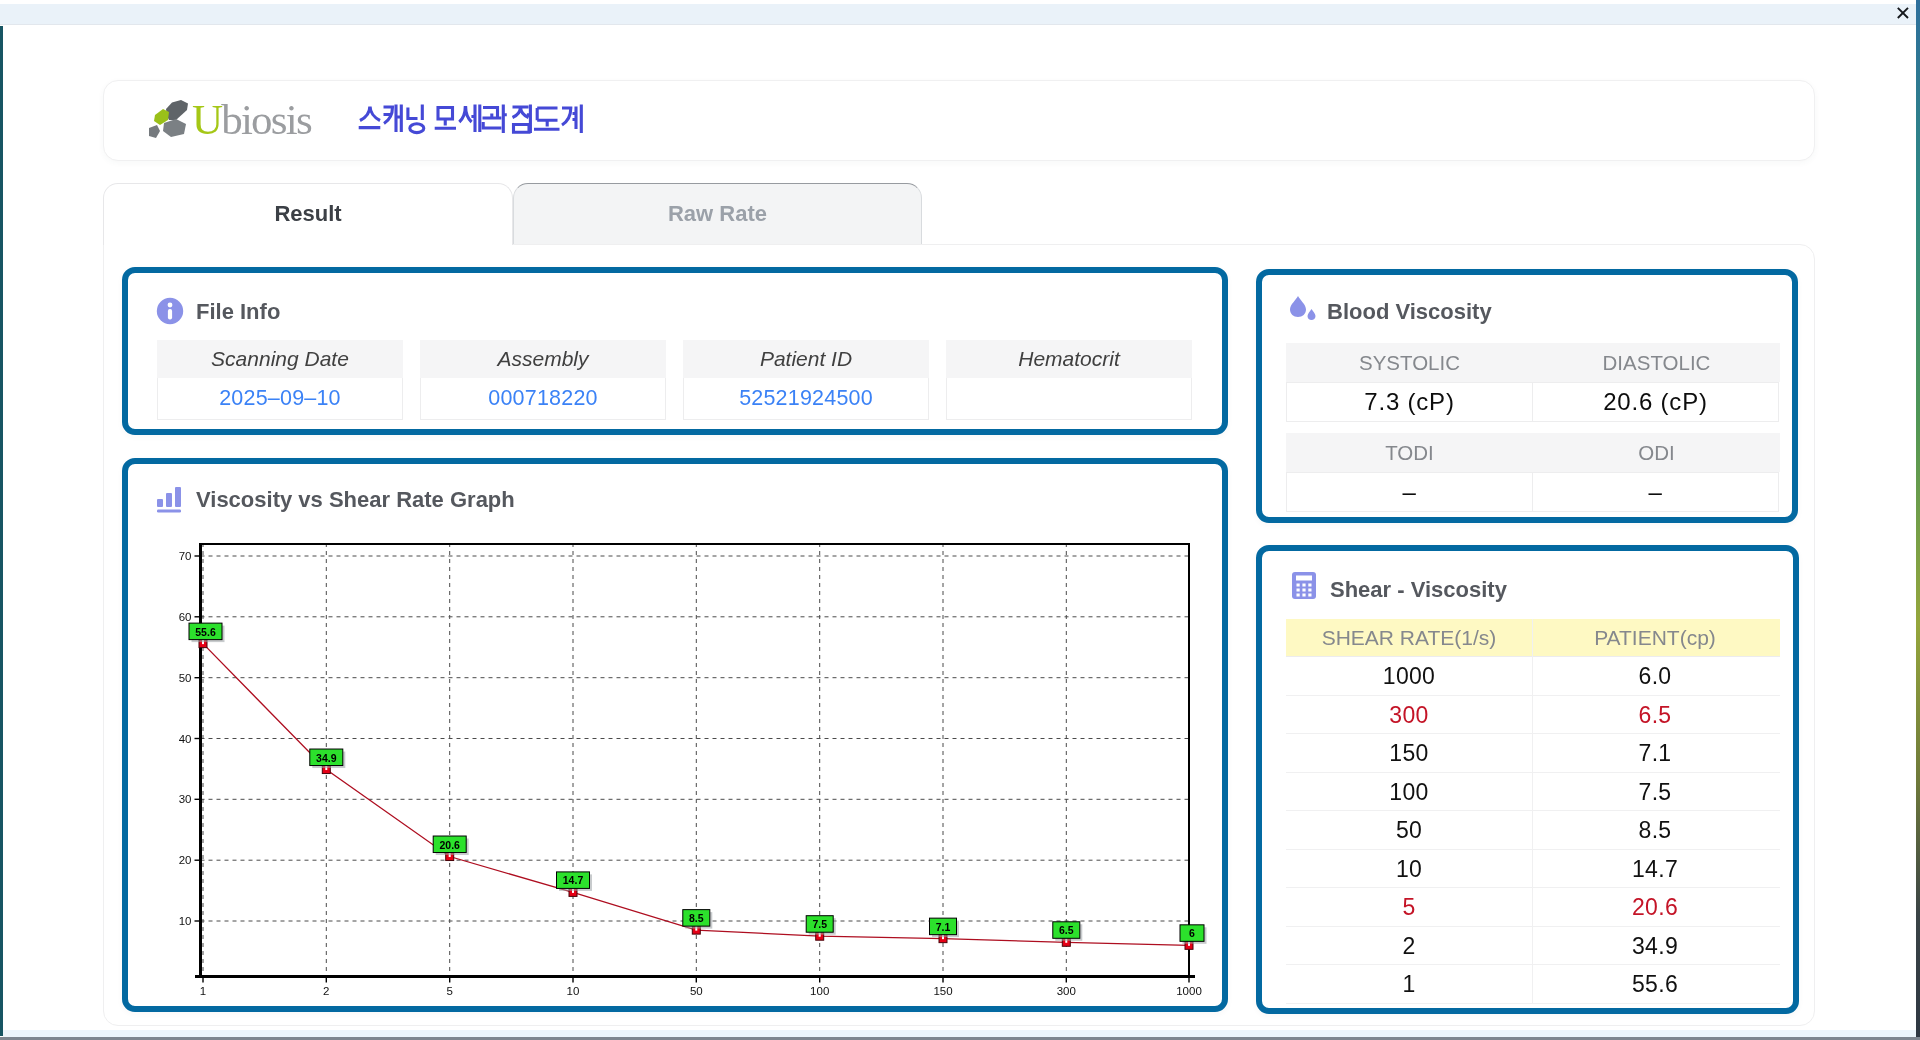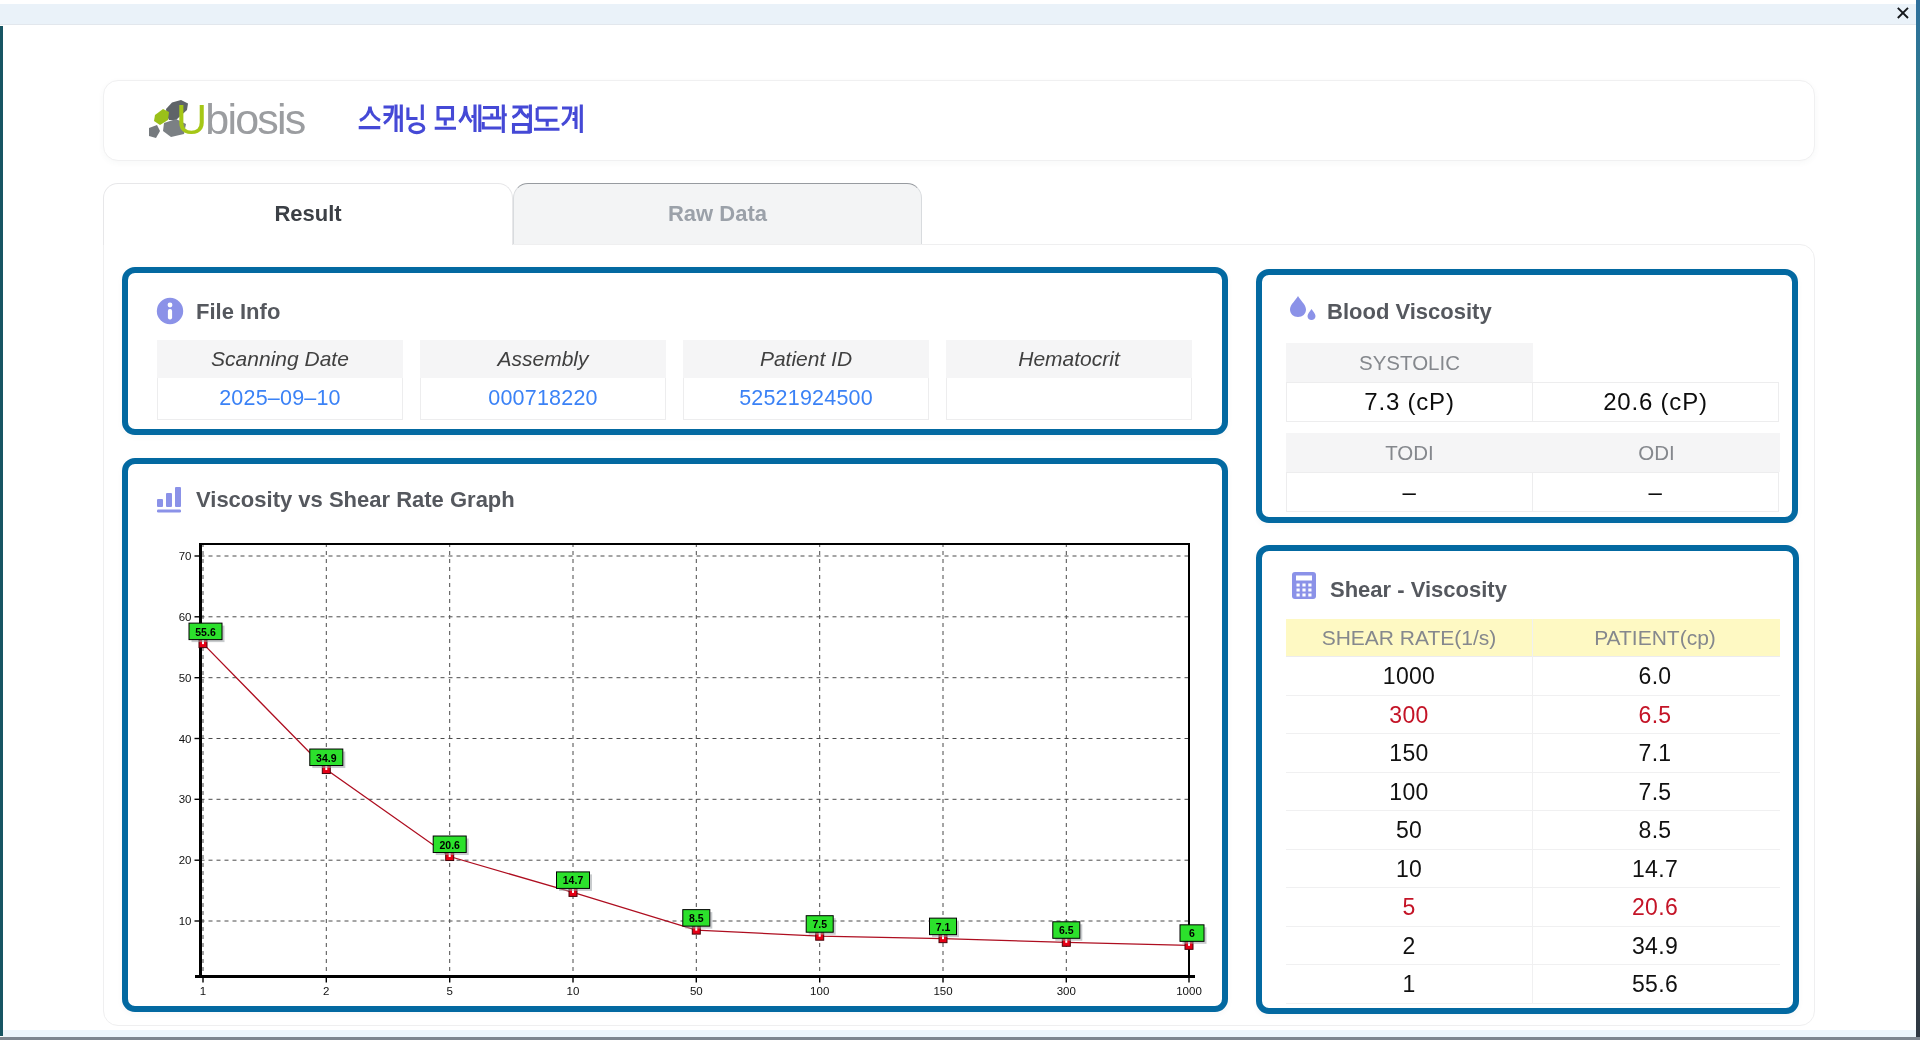--- a/index.html
+++ b/index.html
@@ -13,21 +13,21 @@
     border-bottom:1px solid #e2e7ed; }
   #leftedge { left:0; top:26px; width:3px; height:1010px; background:#175563; }
   #rightedge { left:1916px; top:0; width:4px; height:1040px;
     background:linear-gradient(180deg,#2e6f9c 0%,#2f8a80 20%,#4f9655 40%,#95a63c 60%,#6f7a3a 75%,#3a4346 88%,#2e3742 100%); }
   #botpale { left:3px; top:1030px; width:1913px; height:7px; background:#ecf5fc; }
   #botbar { left:0; top:1037px; width:1920px; height:3px; background:#7e8690; }
 
   
   #hdr { left:103px; top:80px; width:1712px; height:81px; background:#fff;
     border:1px solid #f0f0f1; border-radius:15px; box-shadow:0 2px 6px rgba(60,64,67,.04); }
-  #ubtext { left:176px; top:95px; font-size:43px; color:#9b9da0; letter-spacing:-1.8px; }
+  #ubtext { left:192px; top:95px; font-size:43px; color:#9b9da0; letter-spacing:-1.8px;font-family:Liberation Serif, serif; }
   #ubtext .u { color:#a5c716; }
 
   
   .tab { top:183px; height:62px; border-radius:15px 15px 0 0; text-align:center;
     font-weight:bold; font-size:22px; line-height:60px; }
   #tabResult { left:103px; width:410px; background:#fff; border:1px solid #e7e7e9;
     border-bottom:none; color:#3c4046; z-index:3; }
   #tabRaw { left:513px; width:409px; height:61px; background:#f3f4f5;
     border-top:1.5px solid #979ba0; border-right:1px solid #d8dbde; border-left:1px solid #d8dbde;
     color:#9ba1a9; z-index:1; }
@@ -124,21 +124,21 @@
     <g transform="translate(178,0)">
       <path d="M1.2 4 L21.5 4 M1.2 4 L1.2 16.2 M1.2 16.2 L21.5 16.2 M11.2 16.2 L11.2 22.5 M-2 25.3 L23.5 25.3"></path>
     </g>
 
     <g transform="translate(203,0)">
       <path d="M1 4 L9.8 4 C9.8 11 6.5 17.5 1 21 M11.5 9.5 L15 9.5 M11.5 15.5 L15 15.5 M15 2.5 L15 25 M20.3 0.5 L20.3 29"></path>
     </g>
   </g>
 </svg>
 
-<div class="abs tab" id="tabRaw">Raw Data</div>
+<div class="abs tab" id="tabRaw">Raw Rate</div>
 <div class="abs tab" id="tabResult">Result</div>
 <div class="abs" id="panel"></div>
 <div class="abs" id="tabmask"></div>
 
 <div class="card" id="cardFile">
   <svg class="abs" style="left:28px;top:24px" width="28" height="28" viewBox="0 0 28 28">
     <circle cx="14" cy="14" r="13.2" fill="#8b92e8"></circle>
     <circle cx="14" cy="8" r="2.4" fill="#fff"></circle>
     <rect x="11.9" y="12" width="4.2" height="10.5" rx="2" fill="#fff"></rect>
   </svg>
@@ -272,20 +272,21 @@
     </svg>
 </div>
 
 <div class="card" id="cardBlood">
   <svg class="abs" style="left:25px;top:19px" width="34" height="32" viewBox="0 0 34 32">
     <path d="M11 2 C13 6 19 10.5 19 15.5 C19 20 15.5 23 11 23 C6.5 23 3 20 3 15.5 C3 10.5 9 6 11 2 Z" fill="#8b92e8"></path>
     <path d="M24.5 15 C25.5 17 28.5 19.5 28.5 22 C28.5 24.4 26.7 26 24.5 26 C22.3 26 20.5 24.4 20.5 22 C20.5 19.5 23.5 17 24.5 15 Z" fill="#8b92e8"></path>
   </svg>
   <div class="ctitle" style="left:65px;top:24px">Blood Viscosity</div>
   <div class="bhead" style="left:24px;top:68px">SYSTOLIC</div>
+  <div class="bhead" style="left:271px;top:68px">DIASTOLIC</div>
   <div class="bval" style="left:24px;top:107px">7.3 (cP)</div>
   <div class="bval" style="left:270px;top:107px">20.6 (cP)</div>
   <div class="bhead" style="left:24px;top:158px">TODI</div>
   <div class="bhead" style="left:271px;top:158px">ODI</div>
   <div class="bval" style="left:24px;top:197px">–</div>
   <div class="bval" style="left:270px;top:197px">–</div>
 </div>
 
 <div class="card" id="cardShear">
   <svg class="abs" style="left:30px;top:21px" width="24" height="27" viewBox="0 0 24 27">

